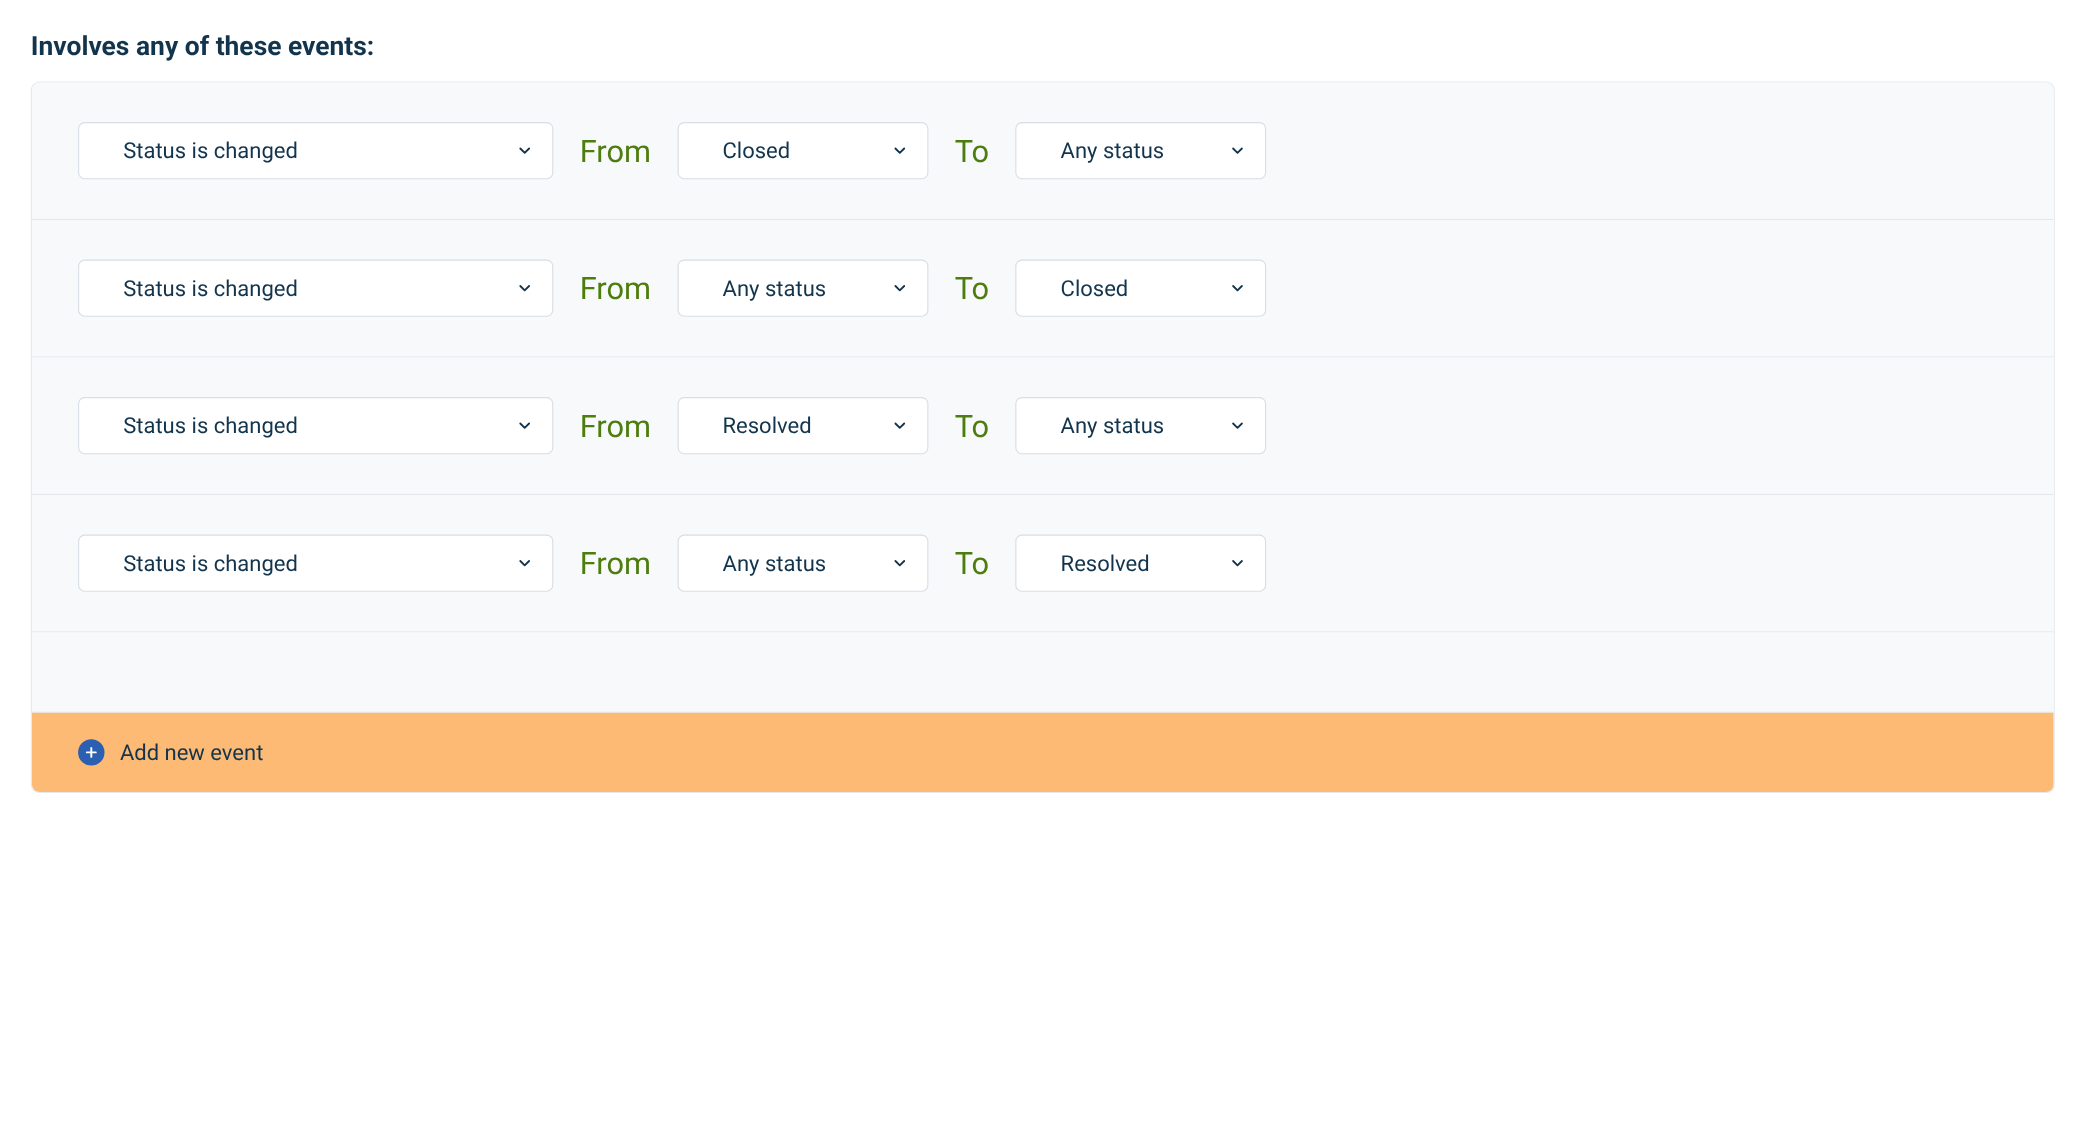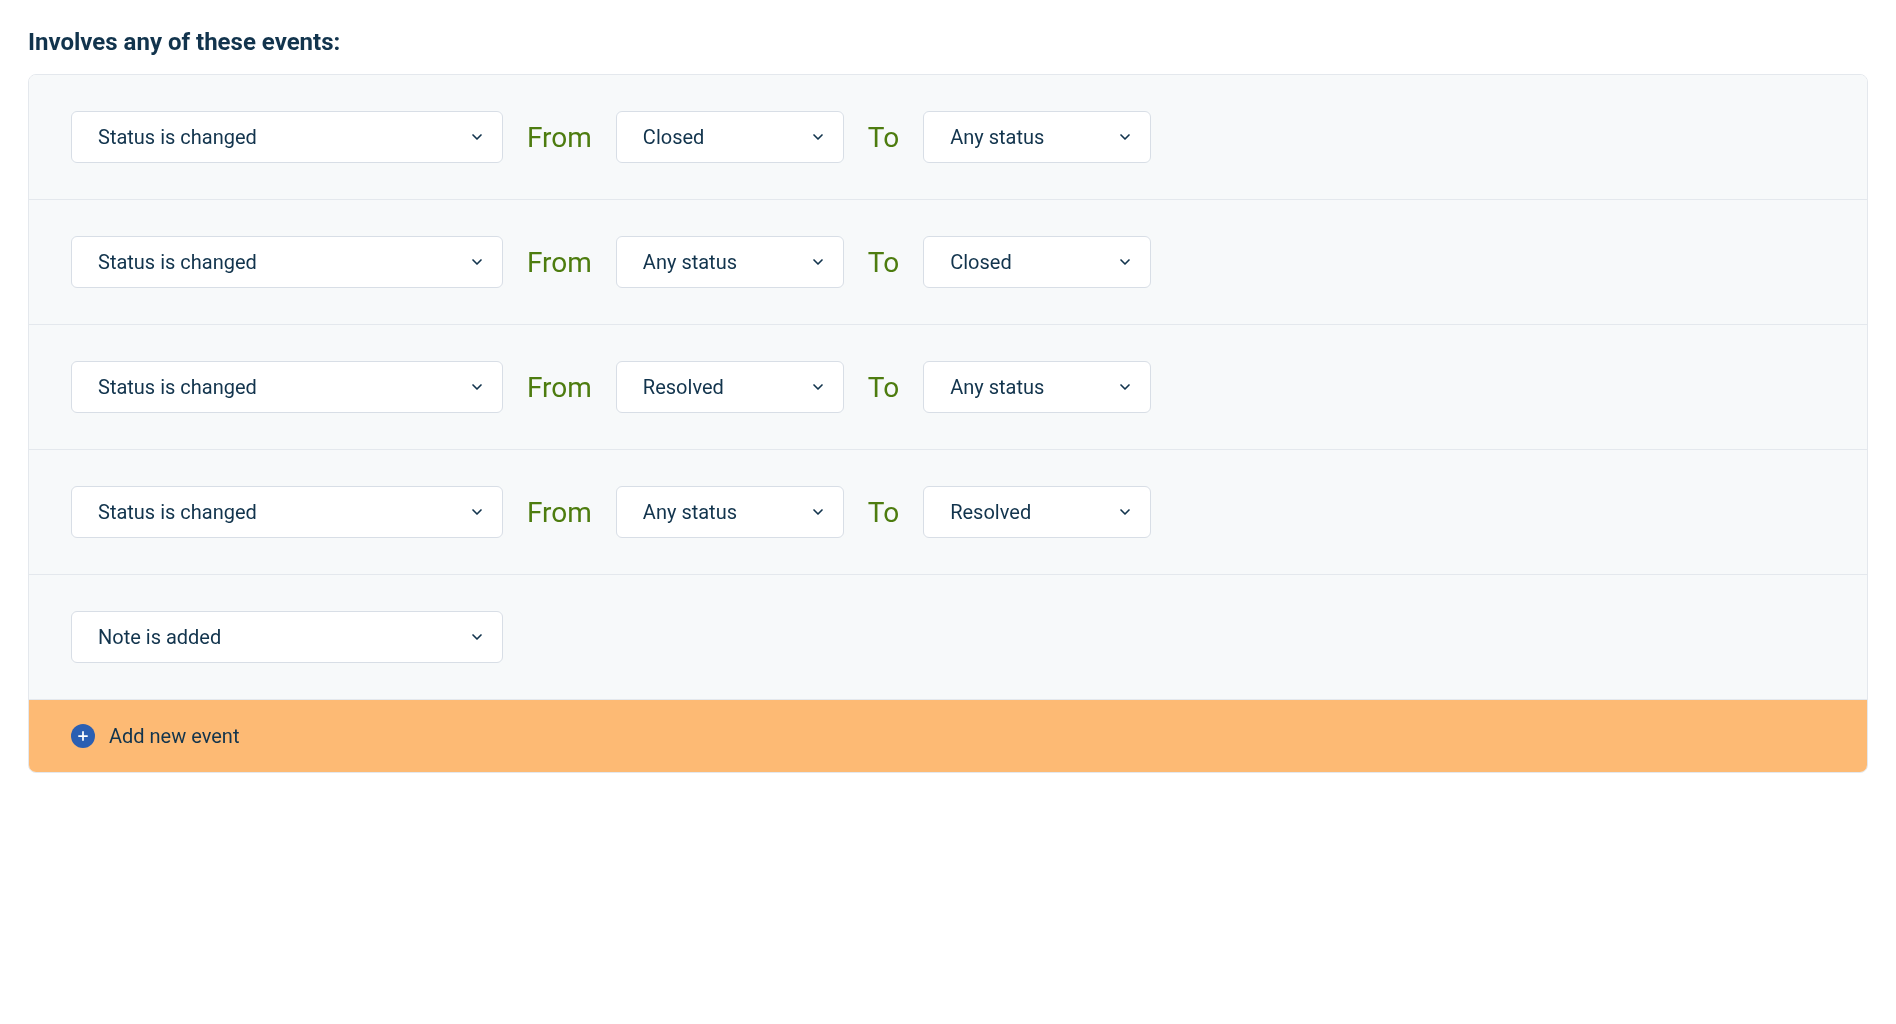--- a/index.html
+++ b/index.html
@@ -39,21 +39,21 @@
     .select-wrap {
       position: relative;
       display: inline-flex;
       align-items: center;
     }
     .select {
       background: #ffffff;
       border: 1px solid #d8dee6;
       border-radius: 6px;
       height: 52px;
-      padding: 0 48px 0 26px;
+      padding: 0 48px 0 40px;
       font-size: 20px;
       color: #12344d;
       cursor: pointer;
       display: flex;
       align-items: center;
       white-space: nowrap;
       min-width: 180px;
     }
     .select.wide {
       width: 432px;
@@ -248,30 +248,20 @@
         </div>
       <span class="chev">
         <svg viewBox="0 0 24 24" fill="none" stroke="currentColor" stroke-width="2.5" stroke-linecap="round" stroke-linejoin="round">
             <polyline points="6 9 12 15 18 9"></polyline>
           </svg>
       </span>
     </div>
   </div>
 
   <div class="event-row">
-    <div class="select-wrap">
-      <div class="select wide">
-          <span>Note is added</span>
-        </div>
-      <span class="chev">
-        <svg viewBox="0 0 24 24" fill="none" stroke="currentColor" stroke-width="2.5" stroke-linecap="round" stroke-linejoin="round">
-            <polyline points="6 9 12 15 18 9"></polyline>
-          </svg>
-      </span>
-    </div>
   </div>
 
   <div class="footer-row">
     <span class="plus-circle">
       <svg viewBox="0 0 24 24" fill="none" stroke="#ffffff" stroke-width="3" stroke-linecap="round">
           <line x1="12" y1="5" x2="12" y2="19"></line>
           <line x1="5" y1="12" x2="19" y2="12"></line>
         </svg>
     </span>
     <span class="add-label">Add new event</span>

